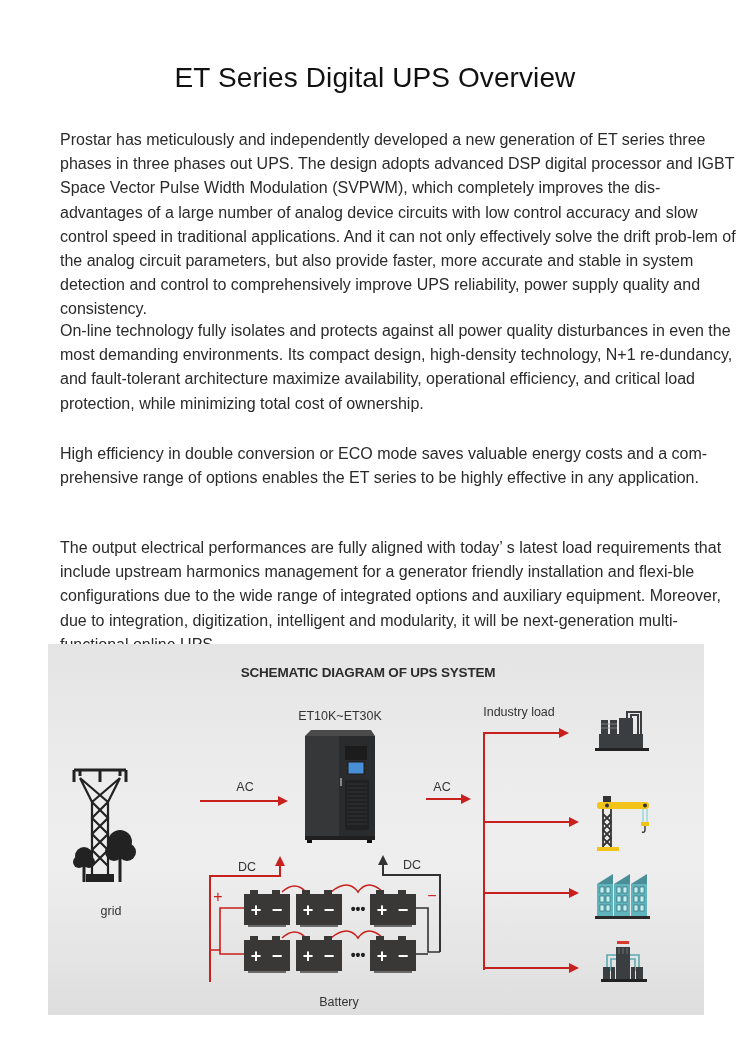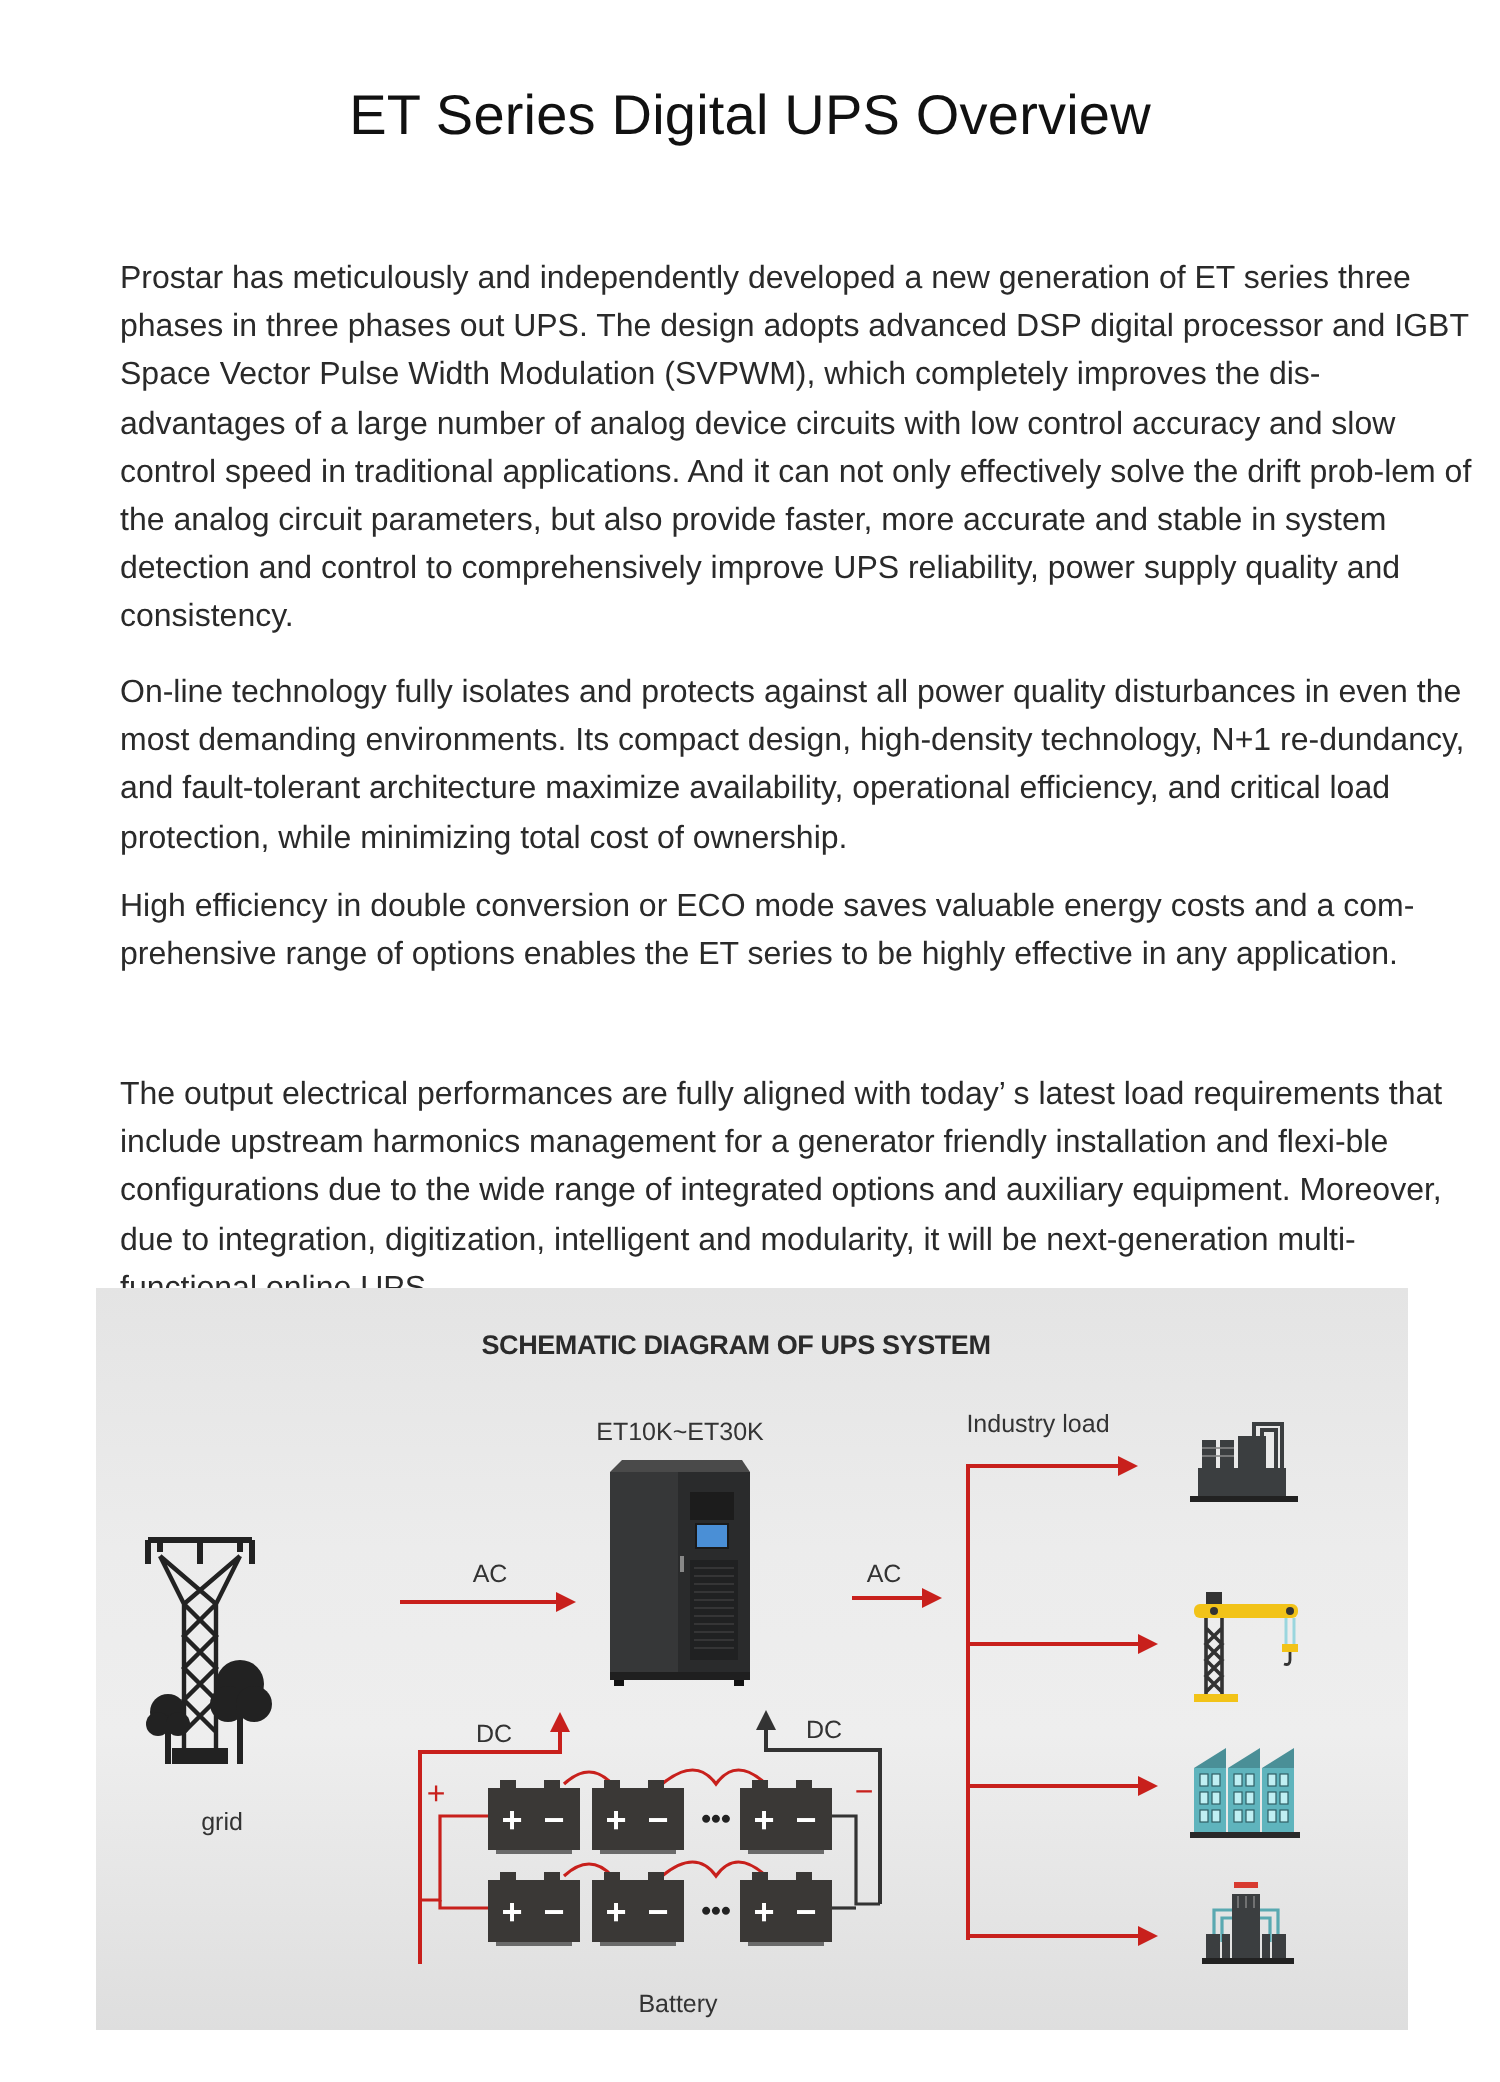--- a/index.html
+++ b/index.html
@@ -1,20 +1,20 @@
 <!DOCTYPE html>
 <html><head>
 <meta charset="utf-8">
 <style>
   html, body { margin: 0; padding: 0; background: #ffffff; }
   body { width: 750px; height: 1041px; position: relative; overflow: hidden; font-family: "Liberation Sans", sans-serif; color: #222; }
-  .title { position: absolute; top: 42px; left: 0; width: 750px; text-align: center; font-size: 28px; color: #111; letter-spacing: 0.1px; }
+  .title { position: absolute; top: 62px; left: 0; width: 750px; text-align: center; font-size: 28px; color: #111; letter-spacing: 0.1px; }
   .para { position: absolute; left: 44px; width: 680px; font-size: 16px; line-height: 24.2px; color: #2a2a2a; margin: 16px; }
   #p1 { top: 112px; }
-  #p2 { top: 319px; }
+  #p2 { top: 303px; }
   #p3 { top: 426px; }
   #p4 { top: 520px; }
   .diagram { position: absolute; left: 48px; top: 644px; width: 656px; height: 371px; background: linear-gradient(180deg, #e4e4e4 0%, #ececec 35%, #eeeeee 60%, #dedede 100%); }
   .diagram svg { position: absolute; left: 0; top: 0; }
   .dtext { font-family: "Liberation Sans", sans-serif; fill: #333; }
   .dtitle { font-family: "Liberation Sans", sans-serif; font-weight: bold; font-size: 13.5px; fill: #2b2b2b; letter-spacing: -0.2px; }
 </style>
 </head>
 <body>
 

